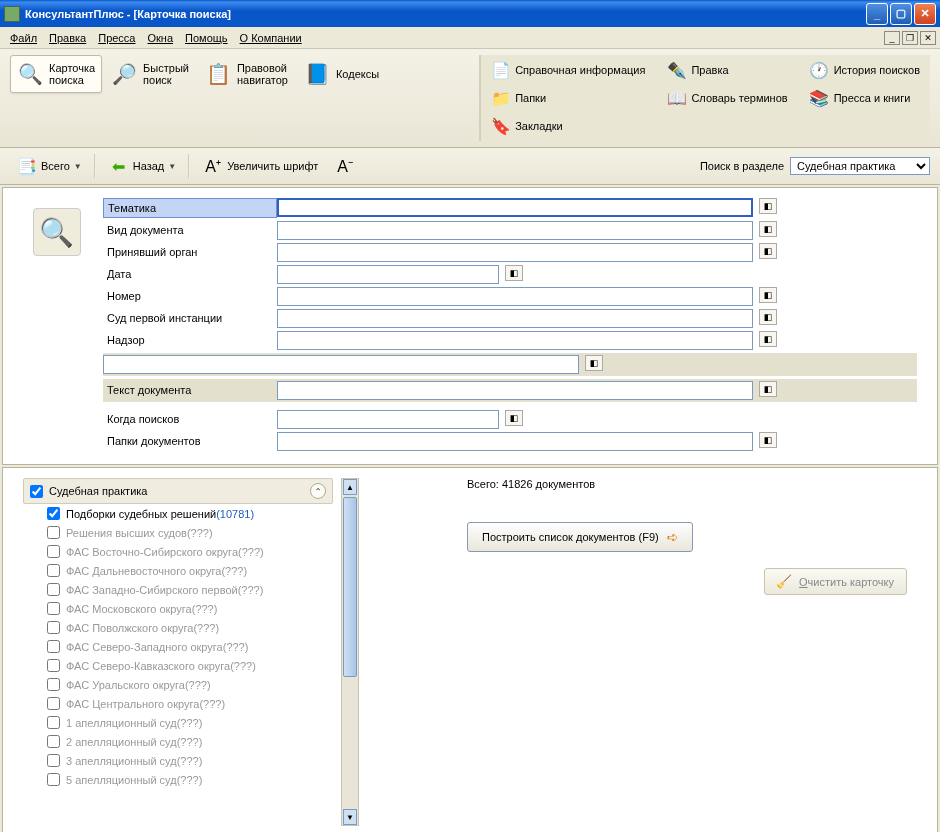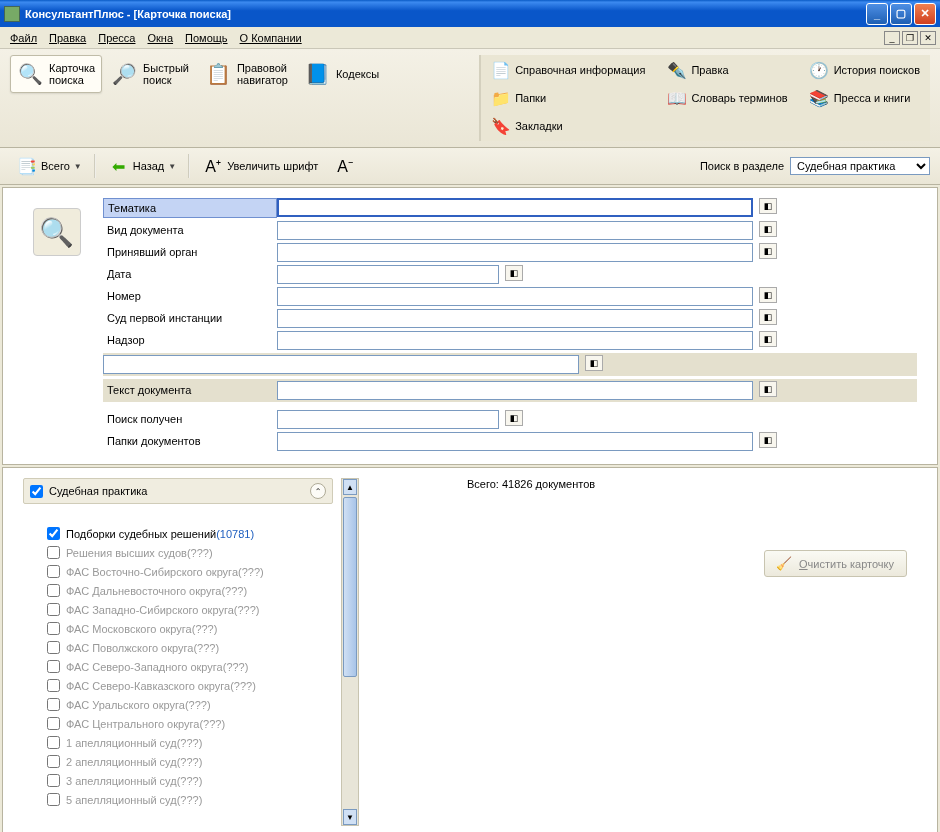--- a/index.html
+++ b/index.html
@@ -52,21 +52,21 @@
 .form-row.highlighted .fld-input { border: 2px solid #3060c0; }
 .form-row.short .fld-input { max-width: 222px; }
 .form-row .fld-btn { width: 18px; height: 16px; margin-left: 6px; border: 1px solid #aaa; background: #f8f6ee; cursor: pointer; font-size: 9px; display: flex; align-items: center; justify-content: center; }
 
 
 .lower-area { background: #fff; margin: 2px; border: 1px solid #b8b4a0; padding: 10px 20px; display: flex; height: 370px; }
 .tree-col { width: 310px; position: relative; }
 .tree-header { background: #f0ede0; border: 1px solid #d0ccb8; padding: 4px 6px; display: flex; align-items: center; border-radius: 2px; }
 .tree-header .chk { margin-right: 6px; }
 .tree-header .collapse-btn { margin-left: auto; width: 16px; height: 16px; border: 1px solid #b0ac98; border-radius: 8px; display: flex; align-items: center; justify-content: center; font-size: 8px; cursor: pointer; background: #fcfbf6; }
-.tree-list { padding: 20px 0 4px 24px; }
+.tree-list { padding: 0 0 4px 24px; }
 .tree-item { display: flex; align-items: center; padding: 3px 0; }
 .tree-item .chk { margin-right: 6px; }
 .tree-item .cnt { color: #2060c0; }
 .tree-item.dim { color: #999; }
 
 .scroll-col { width: 18px; background: #e8e5d8; border: 1px solid #c8c4b0; margin: 0 8px; position: relative; }
 .scroll-col .thumb { position: absolute; top: 18px; left: 1px; right: 1px; height: 180px; background: linear-gradient(to right, #d0e0f4, #a8c4e8); border: 1px solid #7a9ac0; border-radius: 2px; }
 .scroll-col .arr { position: absolute; left: 1px; right: 1px; height: 16px; background: #d0e0f4; border: 1px solid #7a9ac0; display: flex; align-items: center; justify-content: center; font-size: 8px; cursor: pointer; }
 .scroll-col .arr.up { top: 0; }
 .scroll-col .arr.down { bottom: 0; }
@@ -227,21 +227,21 @@
     <div class="form-row sep-top">
       <input class="fld-input" style="">
       <div class="fld-btn">◧</div>
     </div>
     <div class="form-row sep-top">
       <div class="fld-label">Текст документа</div>
       <input class="fld-input" style="">
       <div class="fld-btn">◧</div>
     </div>
     <div class="form-row short" style="margin-top:8px">
-      <div class="fld-label">Поиск получен</div>
+      <div class="fld-label">Когда поисков</div>
       <input class="fld-input" style="">
       <div class="fld-btn">◧</div>
     </div>
     <div class="form-row">
       <div class="fld-label">Папки документов</div>
       <input class="fld-input" style="">
       <div class="fld-btn">◧</div>
     </div>
   </div>
 </div>
@@ -269,21 +269,21 @@
           <span>ФАС Восточно-Сибирского округа </span>
           <span class="">(???)</span>
         </div>
         <div class="tree-item dim">
           <input type="checkbox" class="chk" style="">
           <span>ФАС Дальневосточного округа </span>
           <span class="">(???)</span>
         </div>
         <div class="tree-item dim">
           <input type="checkbox" class="chk" style="">
-          <span>ФАС Западно-Сибирского округа </span>
+          <span>ФАС Западно-Сибирского первой </span>
           <span class="">(???)</span>
         </div>
         <div class="tree-item dim">
           <input type="checkbox" class="chk" style="">
           <span>ФАС Московского округа </span>
           <span class="">(???)</span>
         </div>
         <div class="tree-item dim">
           <input type="checkbox" class="chk" style="">
           <span>ФАС Поволжского округа </span>
@@ -335,19 +335,23 @@
   <div class="scroll-col">
     <div class="arr up">▲</div>
     <div class="thumb"></div>
     <div class="arr down">▼</div>
   </div>
 
   <div class="result-col">
     <div class="result-total">
       <span>Всего: </span><span>41826</span><span> документов</span>
     </div>
+    <button class="build-btn">
+      <span>Построить список документов (F9)</span>
+      <span class="arrow-icn">➪</span>
+    </button>
     <br>
     <button class="clear-btn">
       <span class="broom">🧹</span>
       <span><span class="ul">О</span><span>чистить карточку</span></span>
     </button>
   </div>
 </div>
 
 </body></html>

